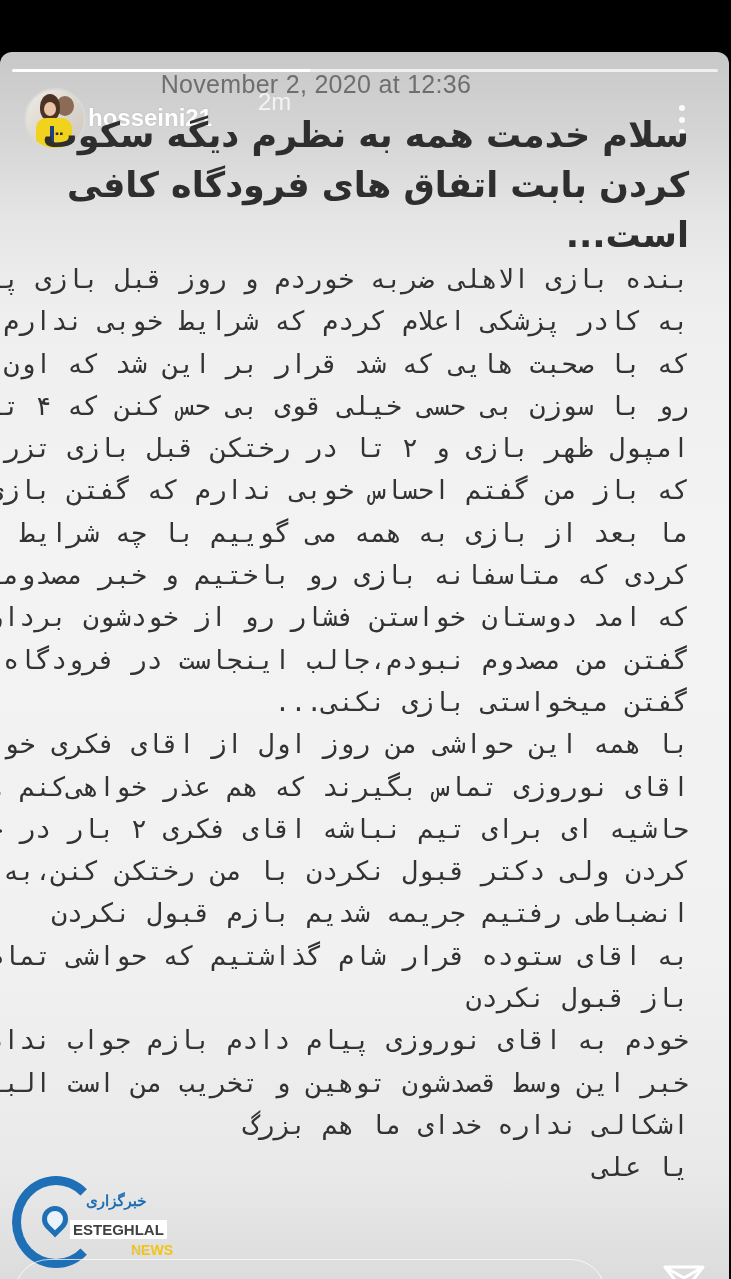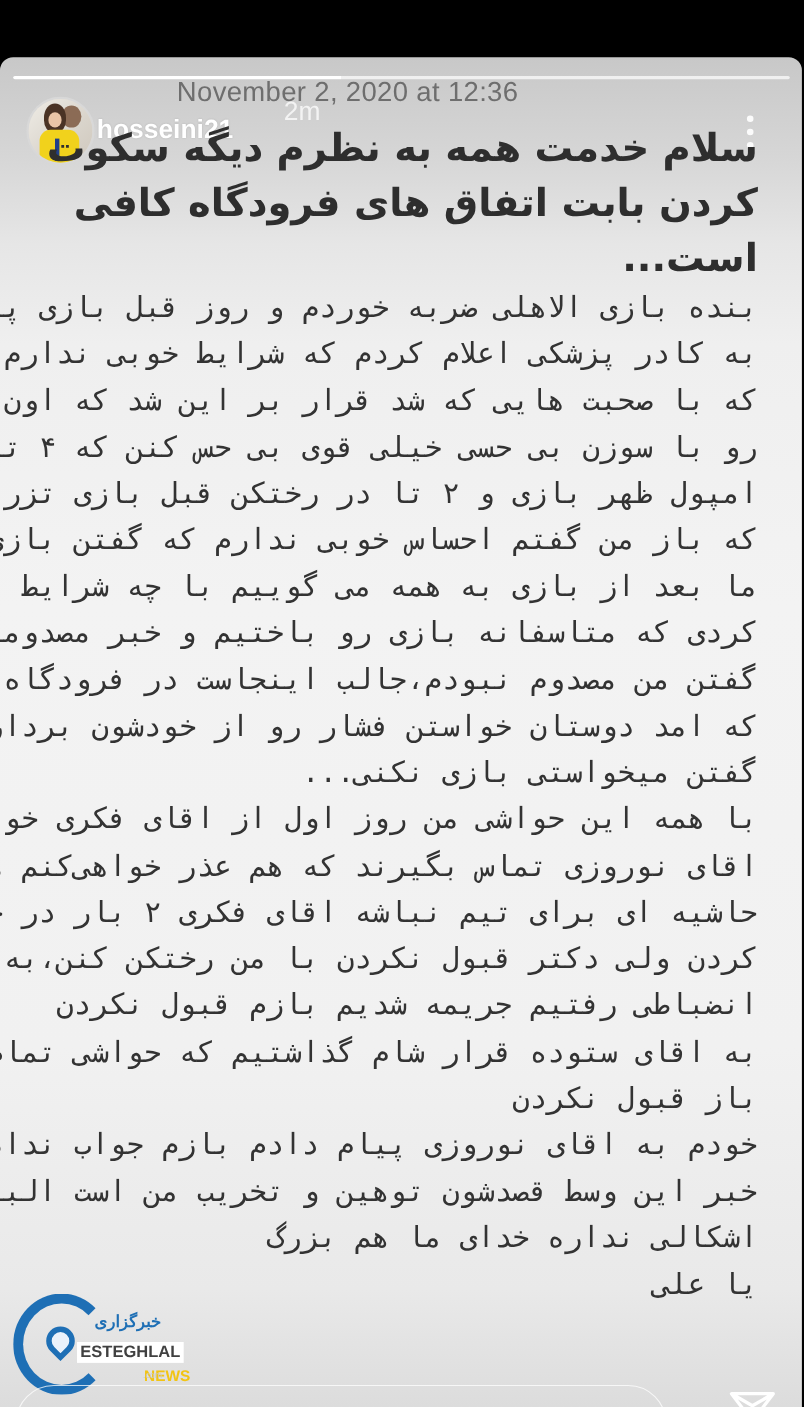--- a/index.html
+++ b/index.html
@@ -249,22 +249,22 @@
 
   <div class="body-text">
     <span class="line">بنده بازی الاهلی ضربه خوردم و روز قبل بازی پاختاکور</span>
     <span class="line">به کادر پزشکی اعلام کردم که شرایط خوبی ندارم...</span>
     <span class="line">که با صحبت هایی که شد قرار بر این شد که اون ناحیه</span>
     <span class="line">رو با سوزن بی حسی خیلی قوی بی حس کنن که ۴ تا</span>
     <span class="line">امپول ظهر بازی و ۲ تا در رختکن قبل بازی تزریق کردن</span>
     <span class="line">که باز من گفتم احساس خوبی ندارم که گفتن بازی کن</span>
     <span class="line">ما بعد از بازی به همه می گوییم با چه شرایط بدی بازی</span>
     <span class="line">کردی که متاسفانه بازی رو باختیم و خبر مصدومیت من</span>
+    <span class="line">که امد دوستان خواستن فشار رو از خودشون بردارن که</span>
     <span class="line">گفتن من مصدوم نبودم،جالب اینجاست در فرودگاه</span>
-    <span class="line">که امد دوستان خواستن فشار رو از خودشون بردارن که</span>
     <span class="line">گفتن میخواستی بازی نکنی...</span>
     <span class="line">با همه این حواشی من روز اول از اقای فکری خواستم به</span>
     <span class="line">اقای نوروزی تماس بگیرند که هم عذر خواهی‌کنم هم</span>
     <span class="line">حاشیه ای برای تیم نباشه اقای فکری ۲ بار در خواست</span>
     <span class="line">کردن ولی دکتر قبول نکردن با من رختکن کنن،به کمیته</span>
     <span class="line">انضباطی رفتیم جریمه شدیم بازم قبول نکردن</span>
     <span class="line">به اقای ستوده قرار شام گذاشتیم که حواشی تمام شه</span>
     <span class="line">باز قبول نکردن</span>
     <span class="line">خودم به اقای نوروزی پیام دادم بازم جواب ندادن</span>
     <span class="line">خبر این وسط قصدشون توهین و تخریب من است البته</span>

